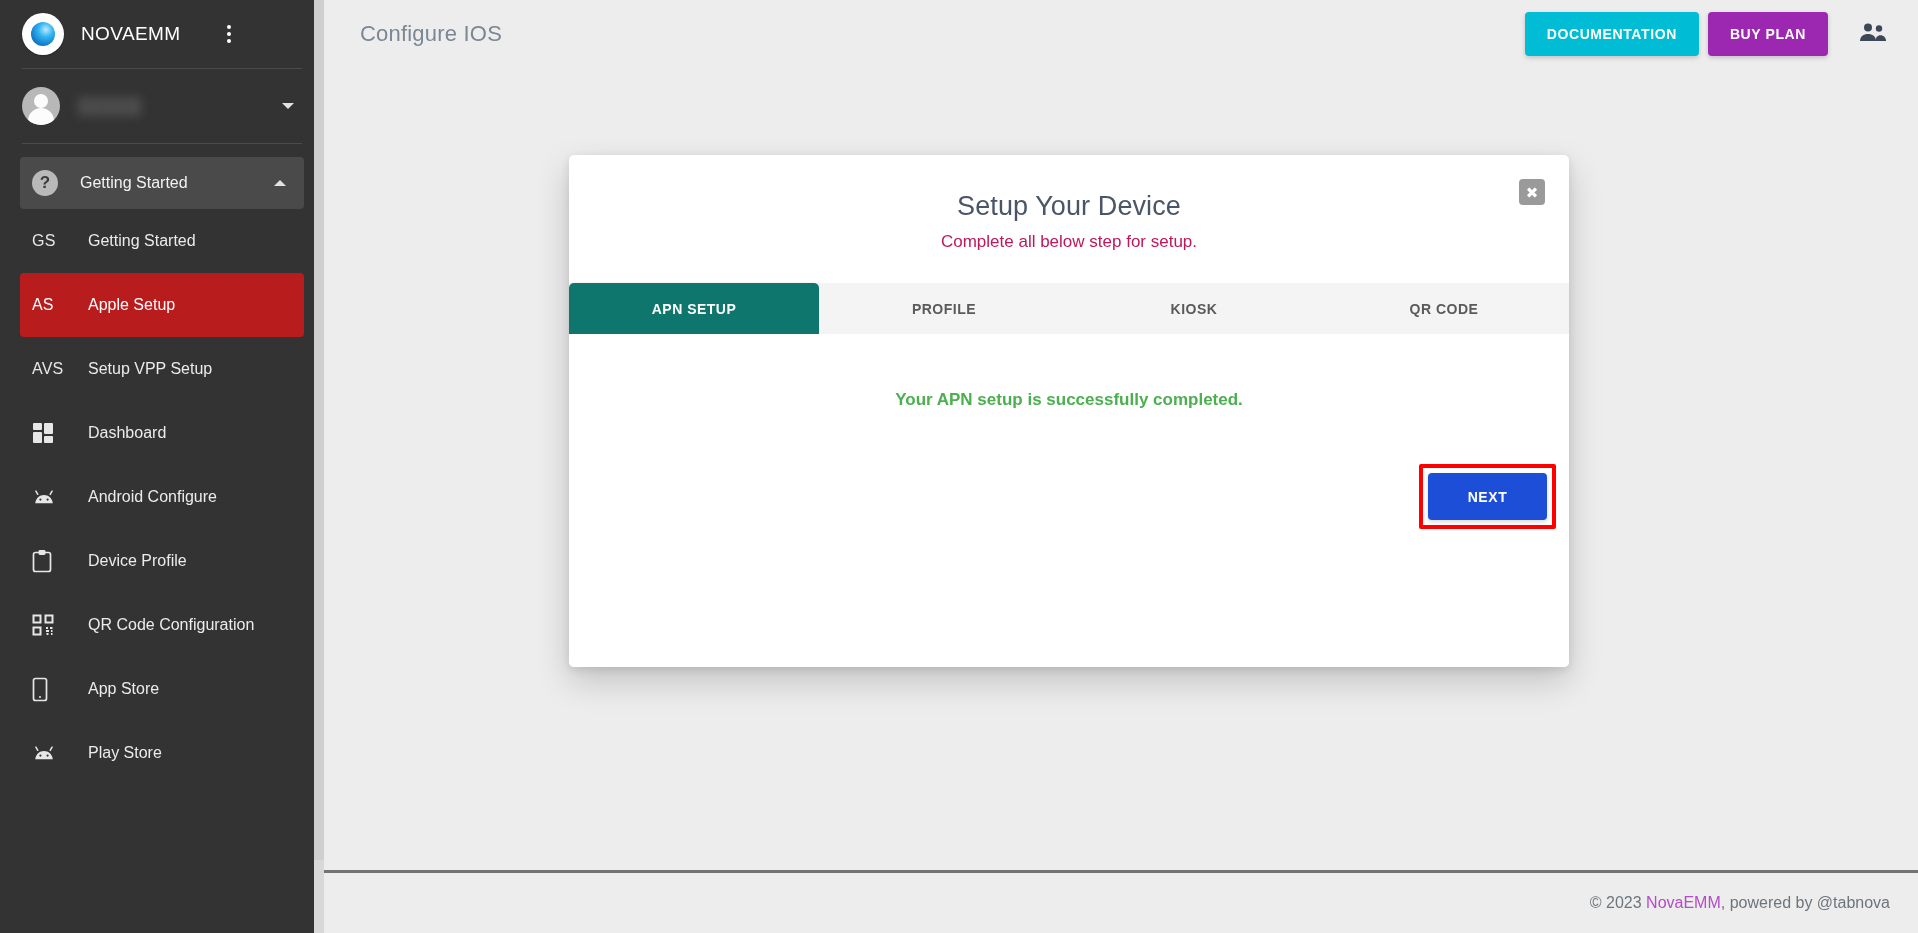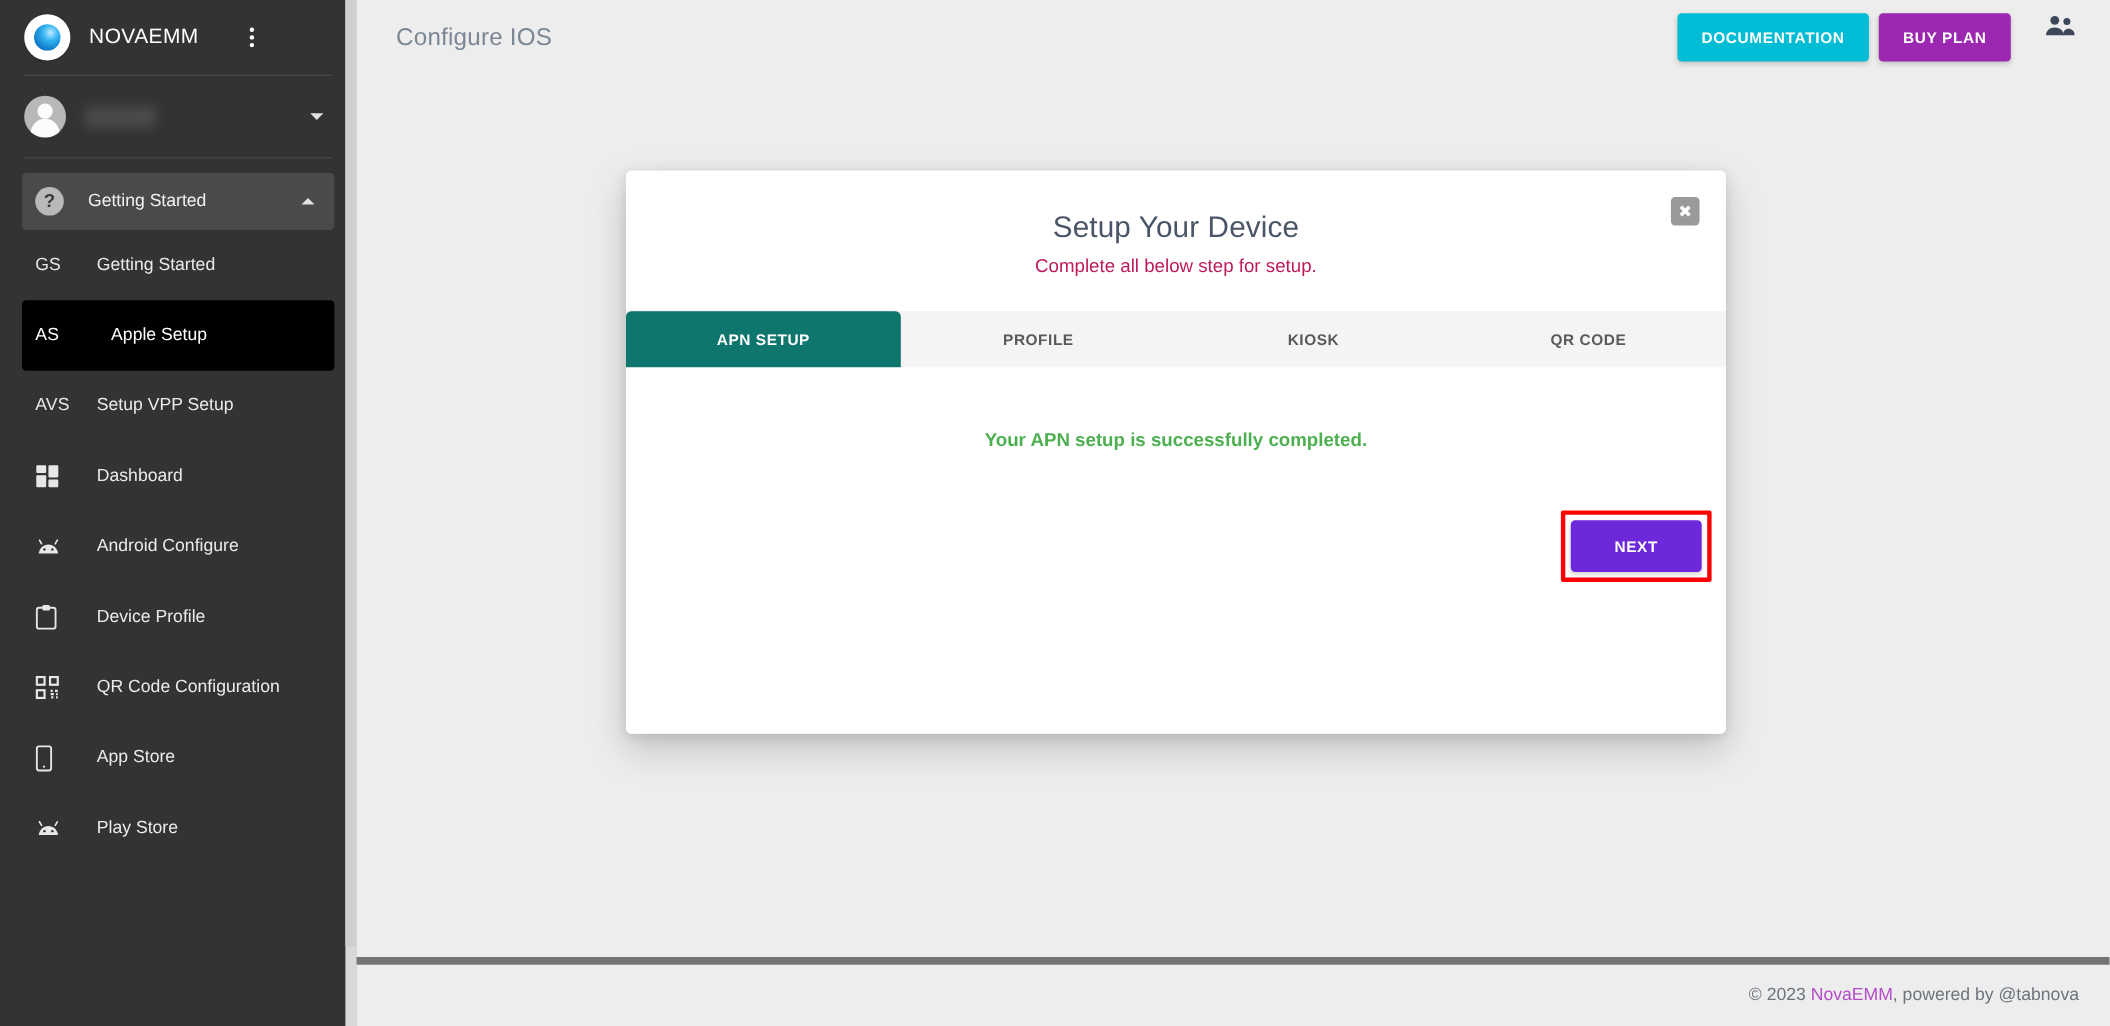--- a/index.html
+++ b/index.html
@@ -168,21 +168,21 @@
 
   .nav-item {
     height: 64px;
     margin: 0 20px;
     display: flex;
     align-items: center;
     padding-left: 12px;
     border-radius: 4px;
     cursor: pointer;
   }
-  .nav-item.active { background: #000000; gap: 13px; }
+  .nav-item.active { background: #b91c1c; }
   .nav-item .abbr {
     width: 34px;
     flex: 0 0 34px;
     color: #e7e7e7;
     font-size: 16px;
     text-align: left;
     letter-spacing: .2px;
   }
   .nav-item.active .abbr { color: #fff; }
   .nav-item .ico {
@@ -231,21 +231,21 @@
   }
   .page-title {
     font-size: 22px;
     color: #7b8794;
     font-weight: 400;
     letter-spacing: .2px;
   }
   .topbar-right {
     margin-left: auto;
     display: flex;
-    align-items: flex-start;
+    align-items: center;
     gap: 0;
   }
   .btn-pill {
     border: none;
     border-radius: 4px;
     color: #fff;
     font-size: 14px;
     font-weight: 700;
     letter-spacing: .6px;
     height: 44px;
@@ -343,39 +343,39 @@
     position: absolute;
     right: 13px;
     top: 130px;
     padding: 5px;
     border: 4px solid #fe0000;
     background: #fff;
     border-radius: 2px;
   }
   .btn-next {
     border: none;
-    background: #6d28d9;
+    background: #1d4ed8;
     color: #fff;
     font-size: 14px;
     font-weight: 700;
     letter-spacing: .6px;
     border-radius: 4px;
     width: 119px;
     height: 47px;
     cursor: pointer;
     box-shadow: 0 2px 4px rgba(0,0,0,.15);
     font-family: "Liberation Sans", sans-serif;
   }
 
   .footer {
     position: absolute;
     left: 0; bottom: 0;
     width: 100%;
     height: 63px;
-    border-top: 7px solid #737373;
+    border-top: 3px solid #737373;
     display: flex;
     align-items: center;
     justify-content: flex-end;
     padding-right: 28px;
   }
   .footer-text {
     font-size: 16px;
     color: #6c757d;
   }
   .footer-text a {

